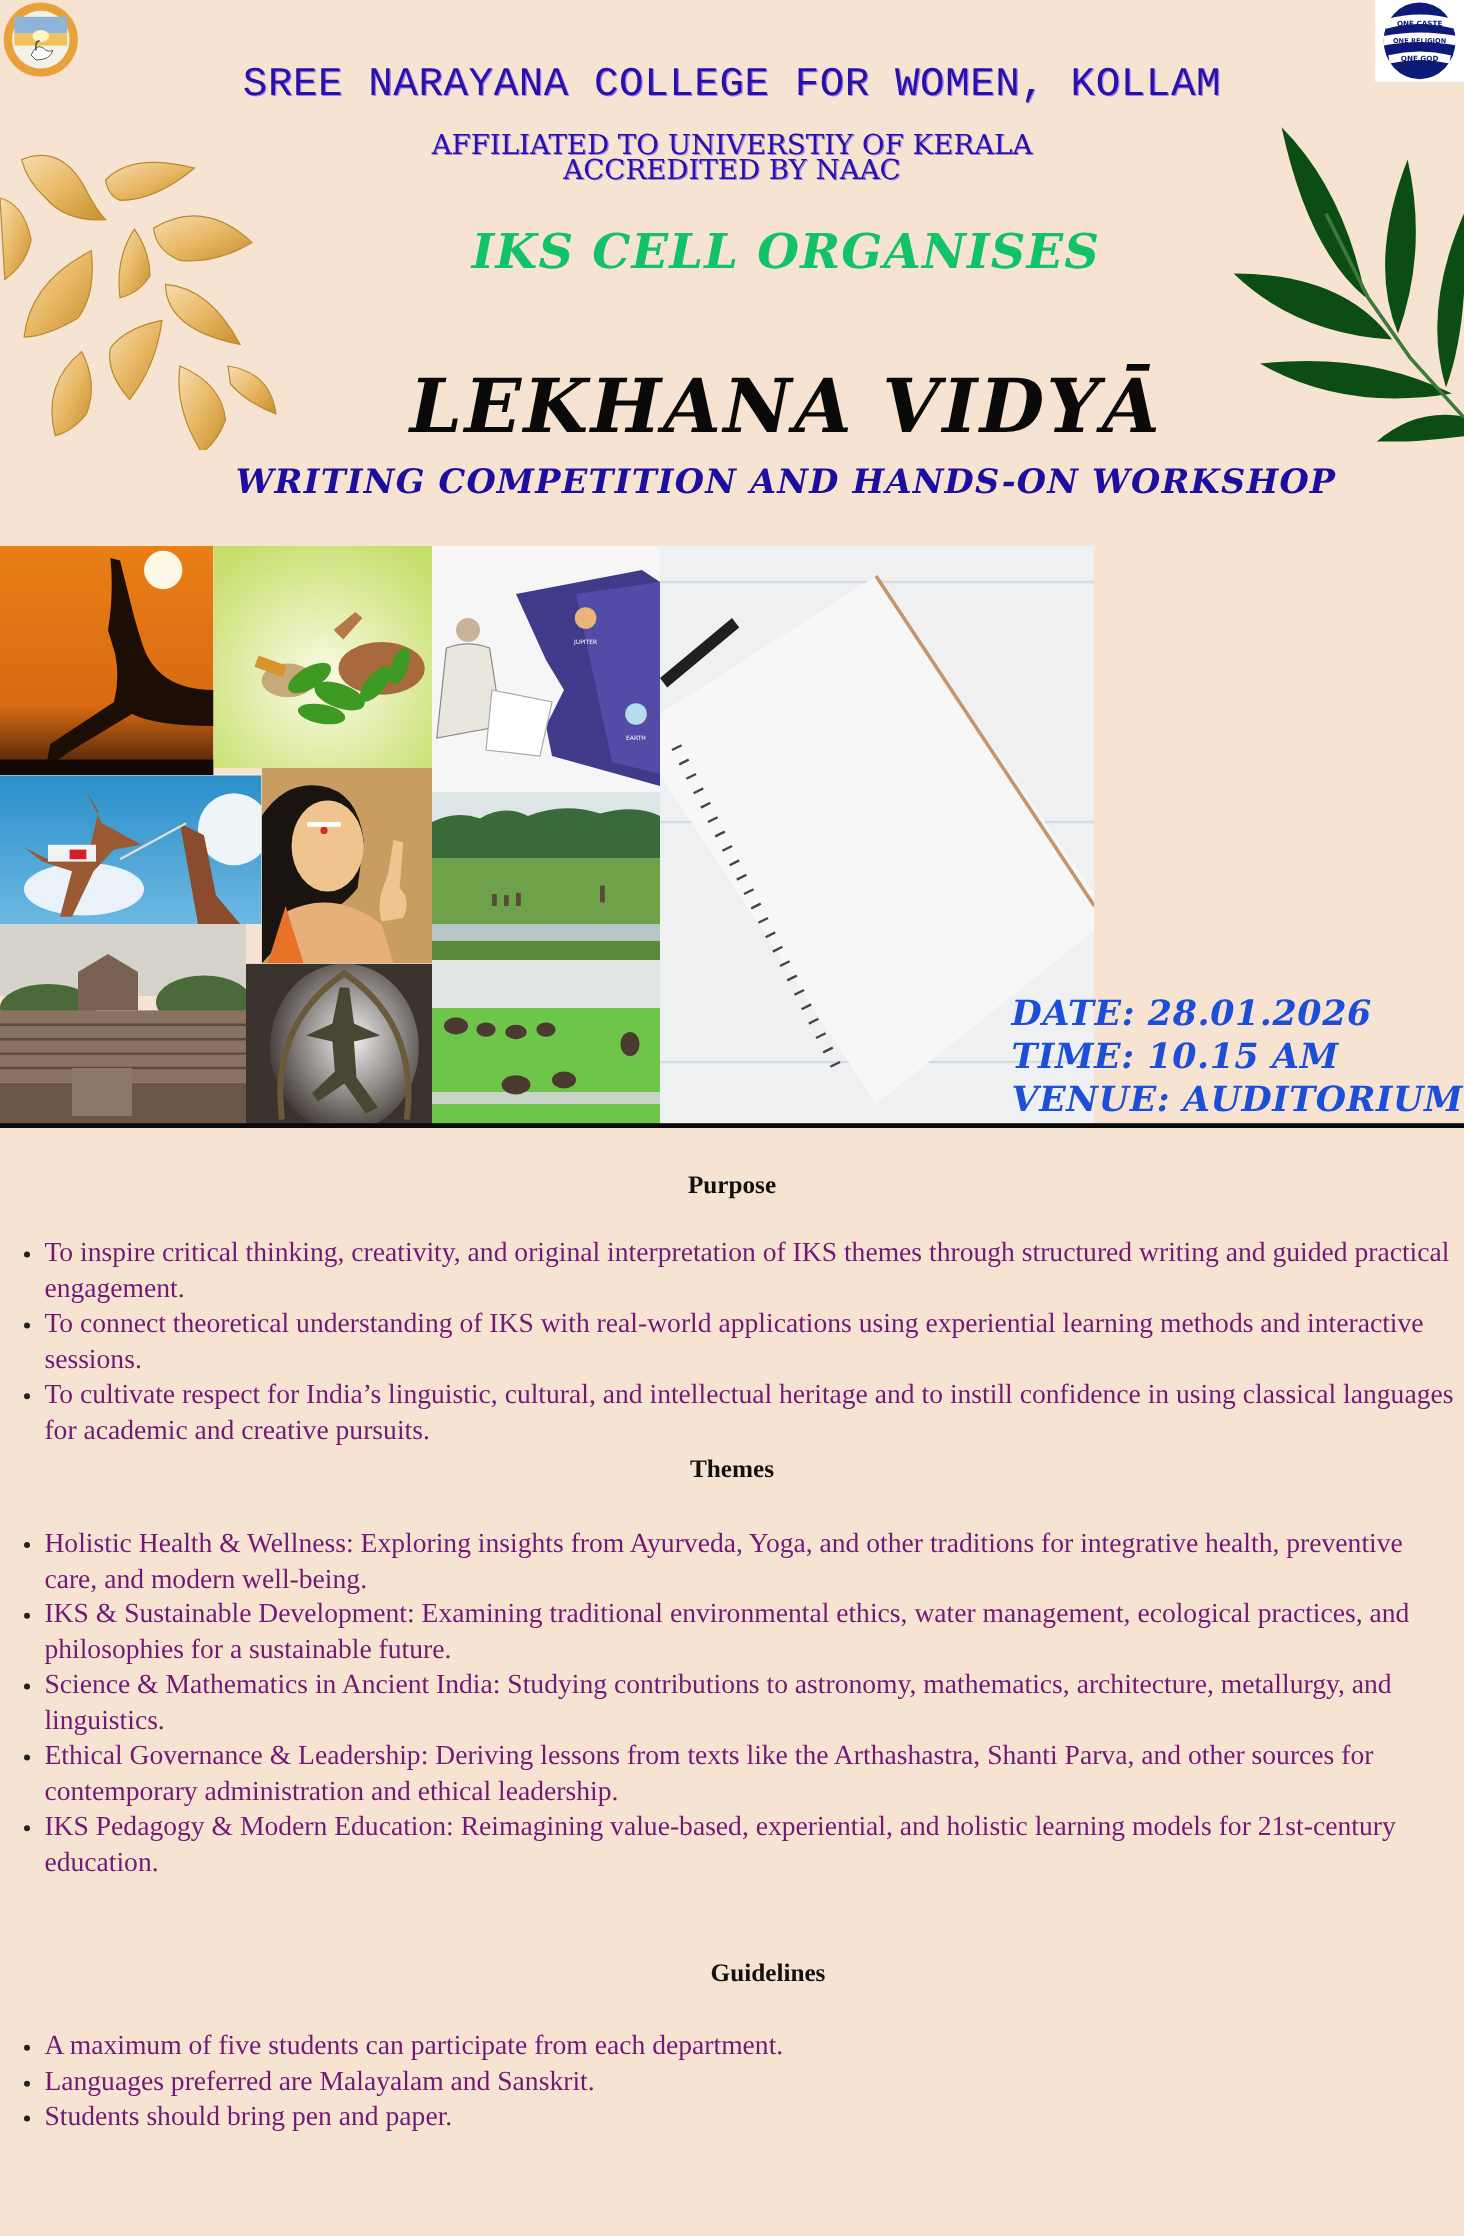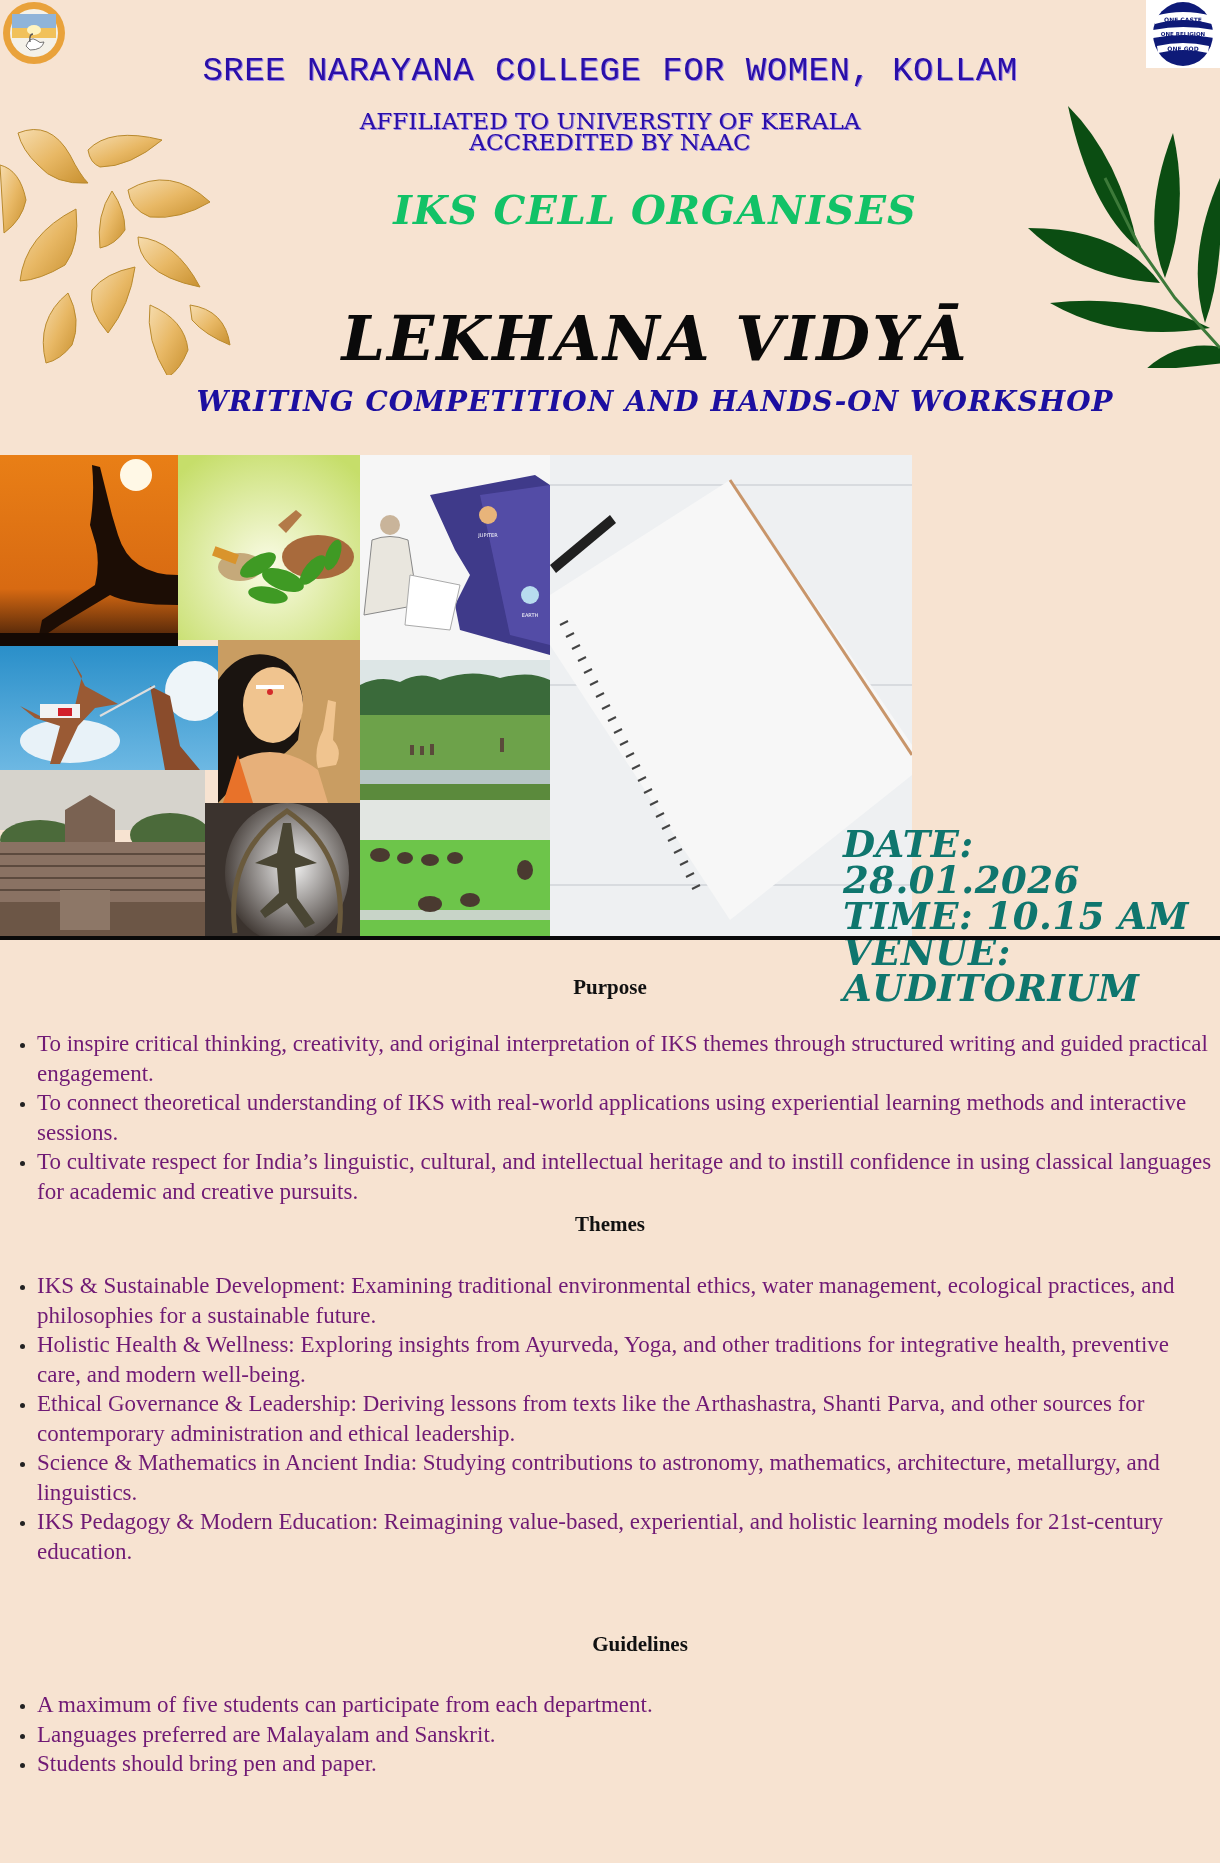--- a/index.html
+++ b/index.html
@@ -45,21 +45,21 @@
 
   
   .collage { left: 0; top: 455px; width: 912px; height: 483px; }
   .tile { position: absolute; overflow: hidden; }
   .tile svg { width: 100%; height: 100%; display: block; }
 
   
   .details {
     left: 843px; top: 826px;
     font-family: "DejaVu Serif", serif; font-weight: bold; font-style: italic;
-    font-size: 37px; color: #0f766e; line-height: 36px; letter-spacing: 0.5px;
+    font-size: 29px; color: #1d4ed8; line-height: 36px; letter-spacing: 0.5px;
   }
   .divider { left: 0; top: 936px; width: 1220px; height: 4px; background: #0a0a0a; }
 
   
   .section-title {
     left: 0; width: 1220px; text-align: center;
     font-family: "Liberation Serif", serif; font-weight: bold; font-size: 21px; color: #111;
   }
   .bullets { left: 18px; width: 1195px; list-style: none; }
   .bullets li {
@@ -349,24 +349,24 @@
 
 <div class="abs section-title" style="top:975px;left:0;">Purpose</div>
 <ul class="abs bullets" style="top:1029px;">
   <li>To inspire critical thinking, creativity, and original interpretation of IKS themes through structured writing and guided practical engagement.</li>
   <li>To connect theoretical understanding of IKS with real-world applications using experiential learning methods and interactive sessions.</li>
   <li>To cultivate respect for India’s linguistic, cultural, and intellectual heritage and to instill confidence in using classical languages for academic and creative pursuits.</li>
 </ul>
 
 <div class="abs section-title" style="top:1212px;">Themes</div>
 <ul class="abs bullets" style="top:1271px;">
+  <li>Holistic Health &amp; Wellness: Exploring insights from Ayurveda, Yoga, and other traditions for integrative health, preventive care, and modern well-being.</li>
   <li>IKS &amp; Sustainable Development: Examining traditional environmental ethics, water management, ecological practices, and philosophies for a sustainable future.</li>
-  <li>Holistic Health &amp; Wellness: Exploring insights from Ayurveda, Yoga, and other traditions for integrative health, preventive care, and modern well-being.</li>
+  <li>Science &amp; Mathematics in Ancient India: Studying contributions to astronomy, mathematics, architecture, metallurgy, and linguistics.</li>
   <li>Ethical Governance &amp; Leadership: Deriving lessons from texts like the Arthashastra, Shanti Parva, and other sources for contemporary administration and ethical leadership.</li>
-  <li>Science &amp; Mathematics in Ancient India: Studying contributions to astronomy, mathematics, architecture, metallurgy, and linguistics.</li>
   <li>IKS Pedagogy &amp; Modern Education: Reimagining value-based, experiential, and holistic learning models for 21st-century education.</li>
 </ul>
 
 <div class="abs section-title" style="top:1632px;left:30px;">Guidelines</div>
 <ul class="abs bullets" style="top:1690px;">
   <li>A maximum of five students can participate from each department.</li>
   <li>Languages preferred are Malayalam and Sanskrit.</li>
   <li>Students should bring pen and paper.</li>
 </ul>
 

